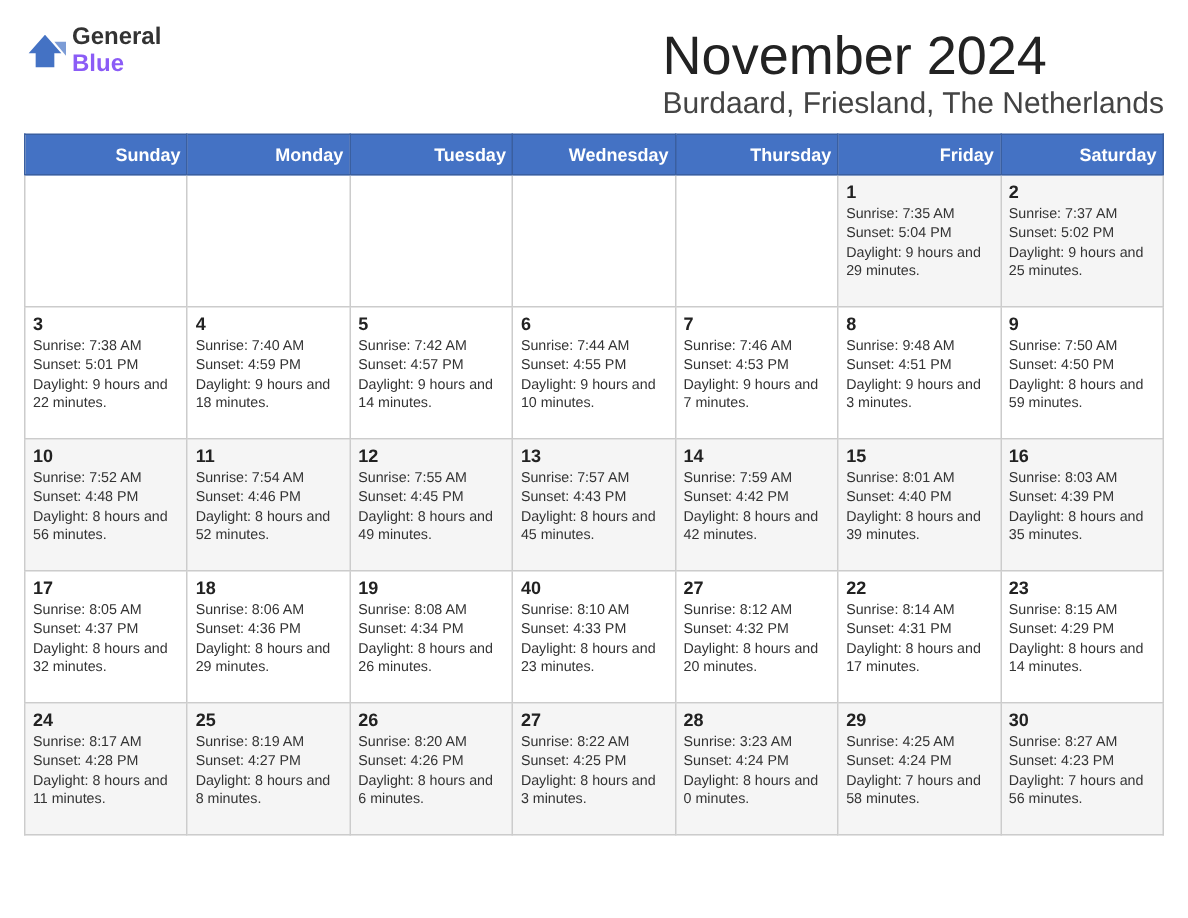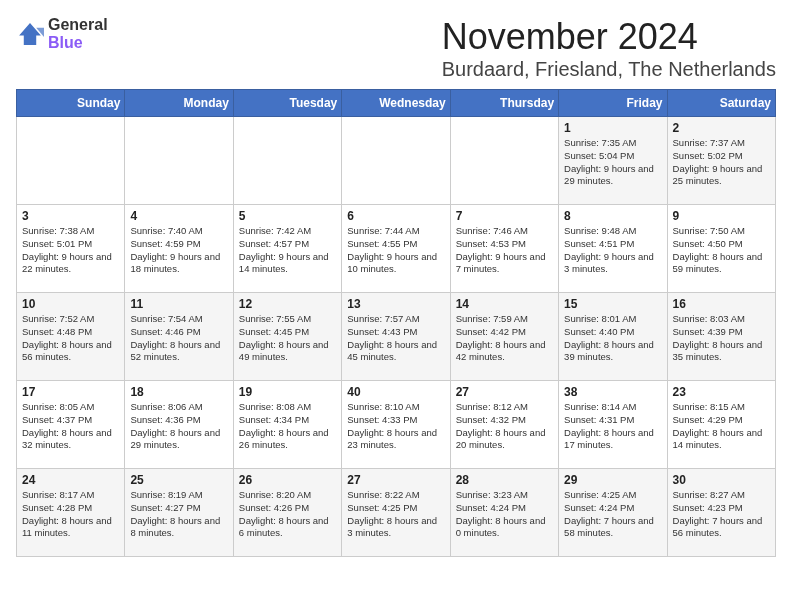--- a/index.html
+++ b/index.html
@@ -252,21 +252,21 @@
 Sunset: 4:33 PM
 Daylight: 8 hours and 23 minutes.</div>
         </td>
         <td>
           <span class="day-num">27</span>
           <div class="day-info">Sunrise: 8:12 AM
 Sunset: 4:32 PM
 Daylight: 8 hours and 20 minutes.</div>
         </td>
         <td>
-          <span class="day-num">38</span>
+          <span class="day-num">22</span>
           <div class="day-info">Sunrise: 8:14 AM
 Sunset: 4:31 PM
 Daylight: 8 hours and 17 minutes.</div>
         </td>
         <td>
           <span class="day-num">23</span>
           <div class="day-info">Sunrise: 8:15 AM
 Sunset: 4:29 PM
 Daylight: 8 hours and 14 minutes.</div>
         </td>

